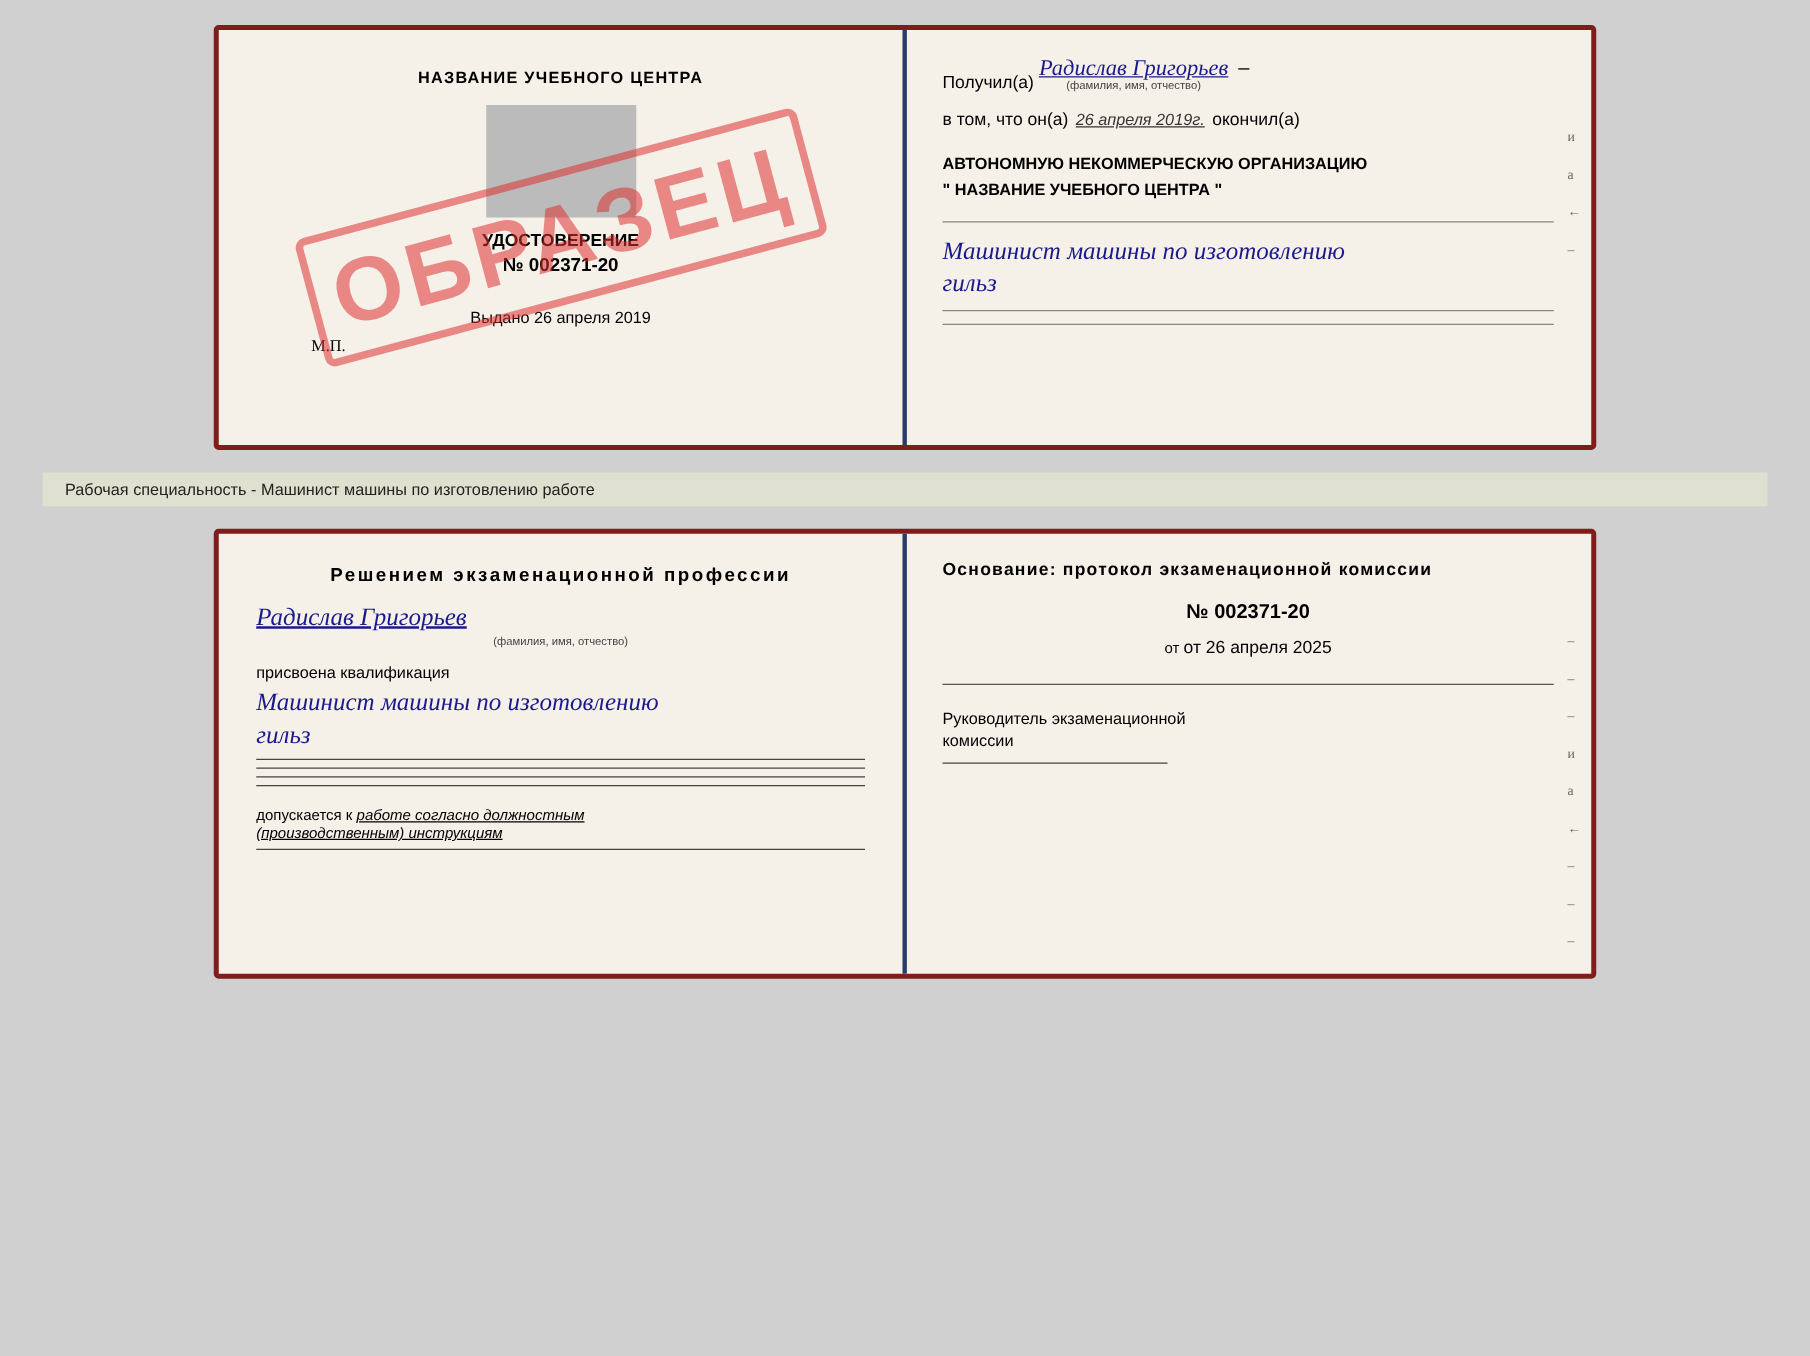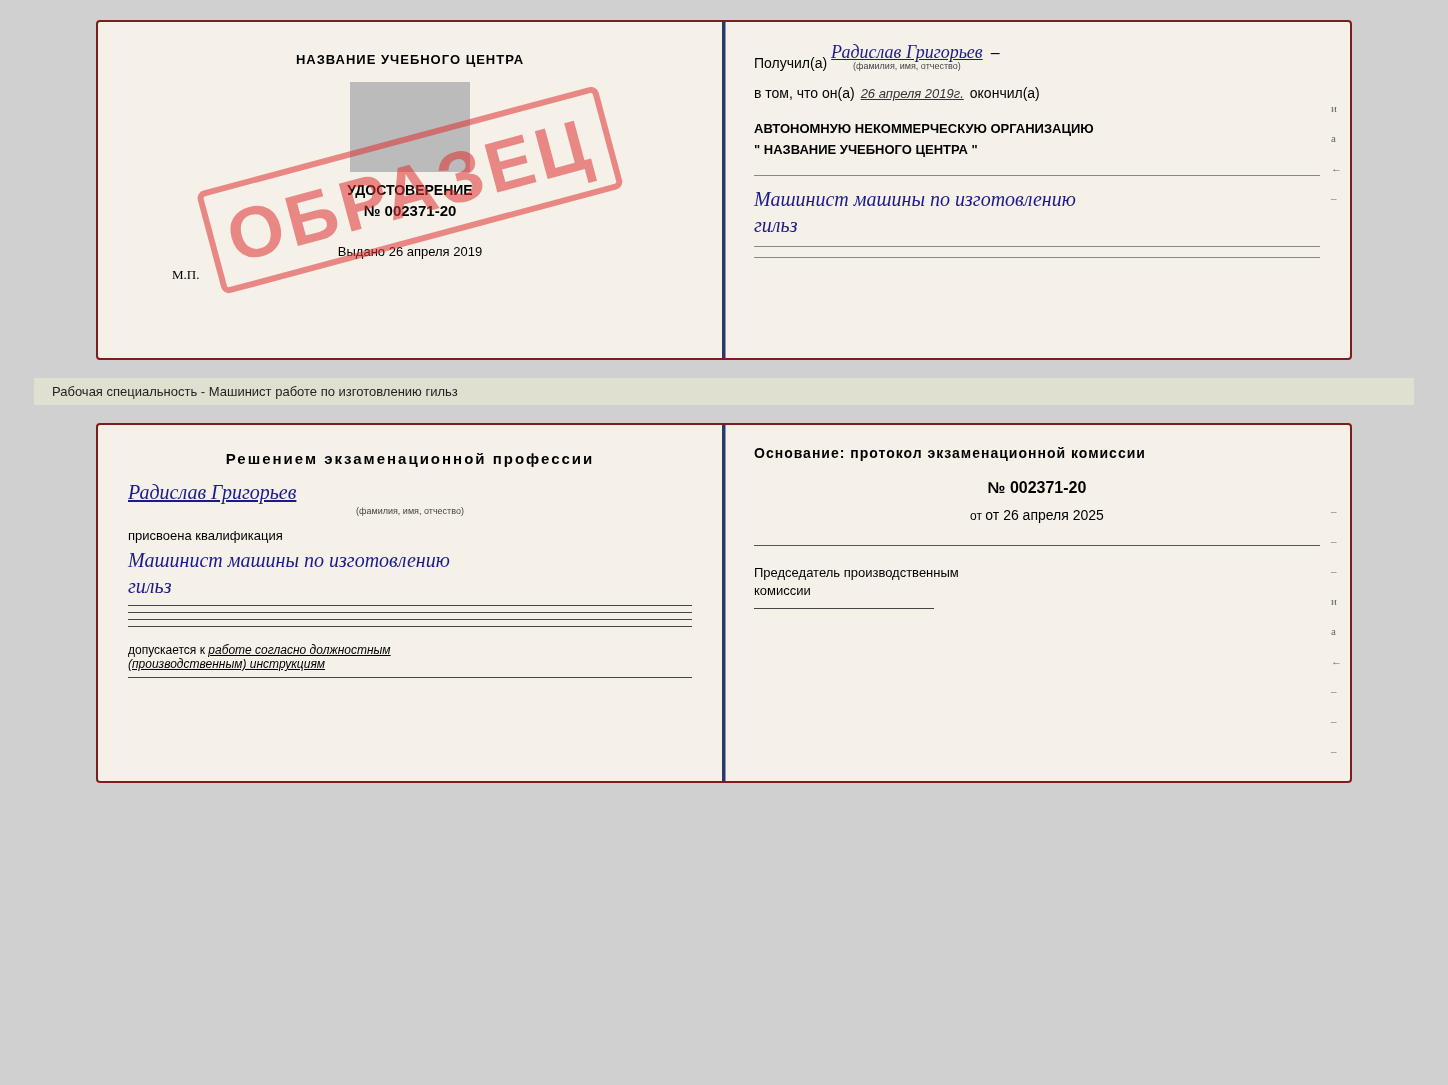--- a/index.html
+++ b/index.html
@@ -10,23 +10,23 @@
       min-height: 1085px;
       display: flex;
       flex-direction: column;
       align-items: center;
       padding: 20px;
       gap: 18px;
     }
 
     .document-card {
       background: #f5f0e8;
-      border: 2px solid #7f1d1d;
+      border: 4px solid #7f1d1d;
       border-radius: 4px;
-      width: 1256px;
+      width: 1106px;
       display: flex;
       position: relative;
       overflow: hidden;
     }
 
     .document-card::before {
       content: '';
       position: absolute;
       left: 50%;
       top: 0;
@@ -393,21 +393,21 @@
 
     <div class="side-marks">
       <span>и</span>
       <span>а</span>
       <span>←</span>
       <span>–</span>
     </div>
   </div>
 </div>
 
-<div class="separator-label">Рабочая специальность - Машинист работе по изготовлению гильз</div>
+<div class="separator-label">Рабочая специальность - Машинист машины по изготовлению работе</div>
 
 <div class="document-card bottom-card">
 
   <div class="left-panel">
     <div class="decision-title">Решением  экзаменационной  профессии</div>
 
     <div style="margin-bottom:4px;">
       <span class="person-name-blue">Радислав Григорьев</span>
       <span class="fio-sub">(фамилия, имя, отчество)</span>
     </div>
@@ -435,21 +435,21 @@
     <div class="osnov-title">Основание: протокол экзаменационной  комиссии</div>
 
     <div class="protocol-number">№  002371-20</div>
     <div class="ot-date">
       <span style="font-size:12px;">от </span><span>от 26 апреля 2025</span>
     </div>
     <div style="border-bottom:1px solid #555; margin-bottom: 18px;"></div>
 
     <div class="signature-block">
       <div class="sig-title">
-        <span>Председатель производственным</span><br>
+        <span>Руководитель экзаменационной</span><br>
         <span>комиссии</span>
       </div>
       <div class="sig-line"></div>
     </div>
 
 
     <div class="right-side-marks">
       <span>–</span>
       <span>–</span>
       <span>–</span>

